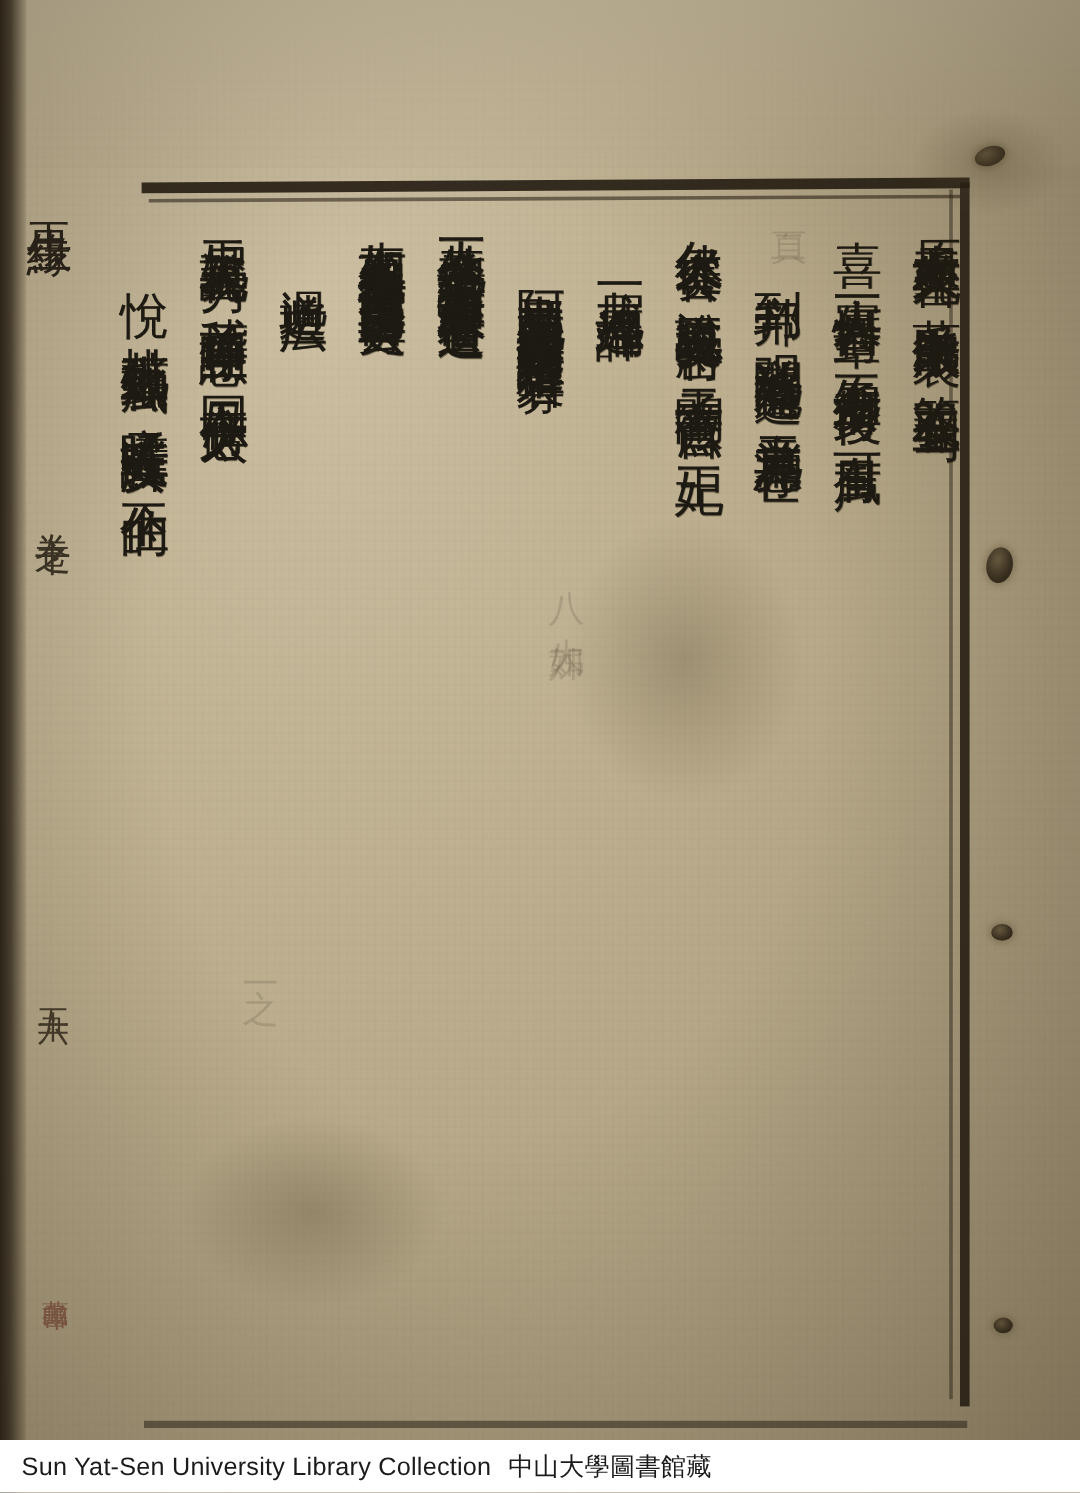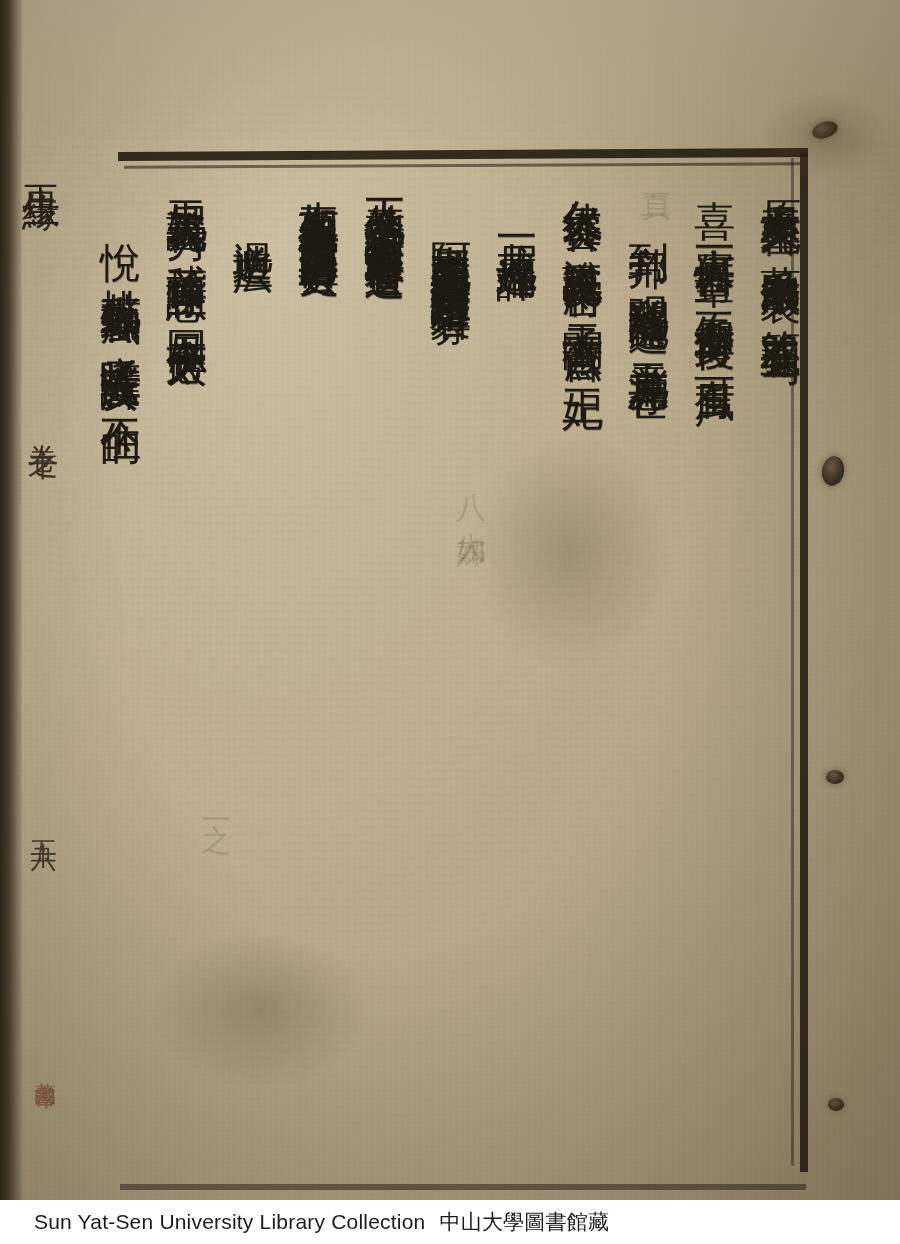--- a/index.html
+++ b/index.html
@@ -197,21 +197,20 @@
     display: flex;
     align-items: center;
     padding-left: 18px;
     box-sizing: border-box;
   }
   .footer-text {
     font-family: "Liberation Sans", sans-serif;
     font-size: 21px;
     color: #1b1b1b;
     letter-spacing: .2px;
-    margin-left: 16px;
   }
   .footer-text .cjk { font-family: "DejaVu Sans", sans-serif; }
 </style>
 </head>
 <body>
 
 <div id="page">
 
   <div class="paper-outer"></div>
   <div class="paper-noise"></div>

